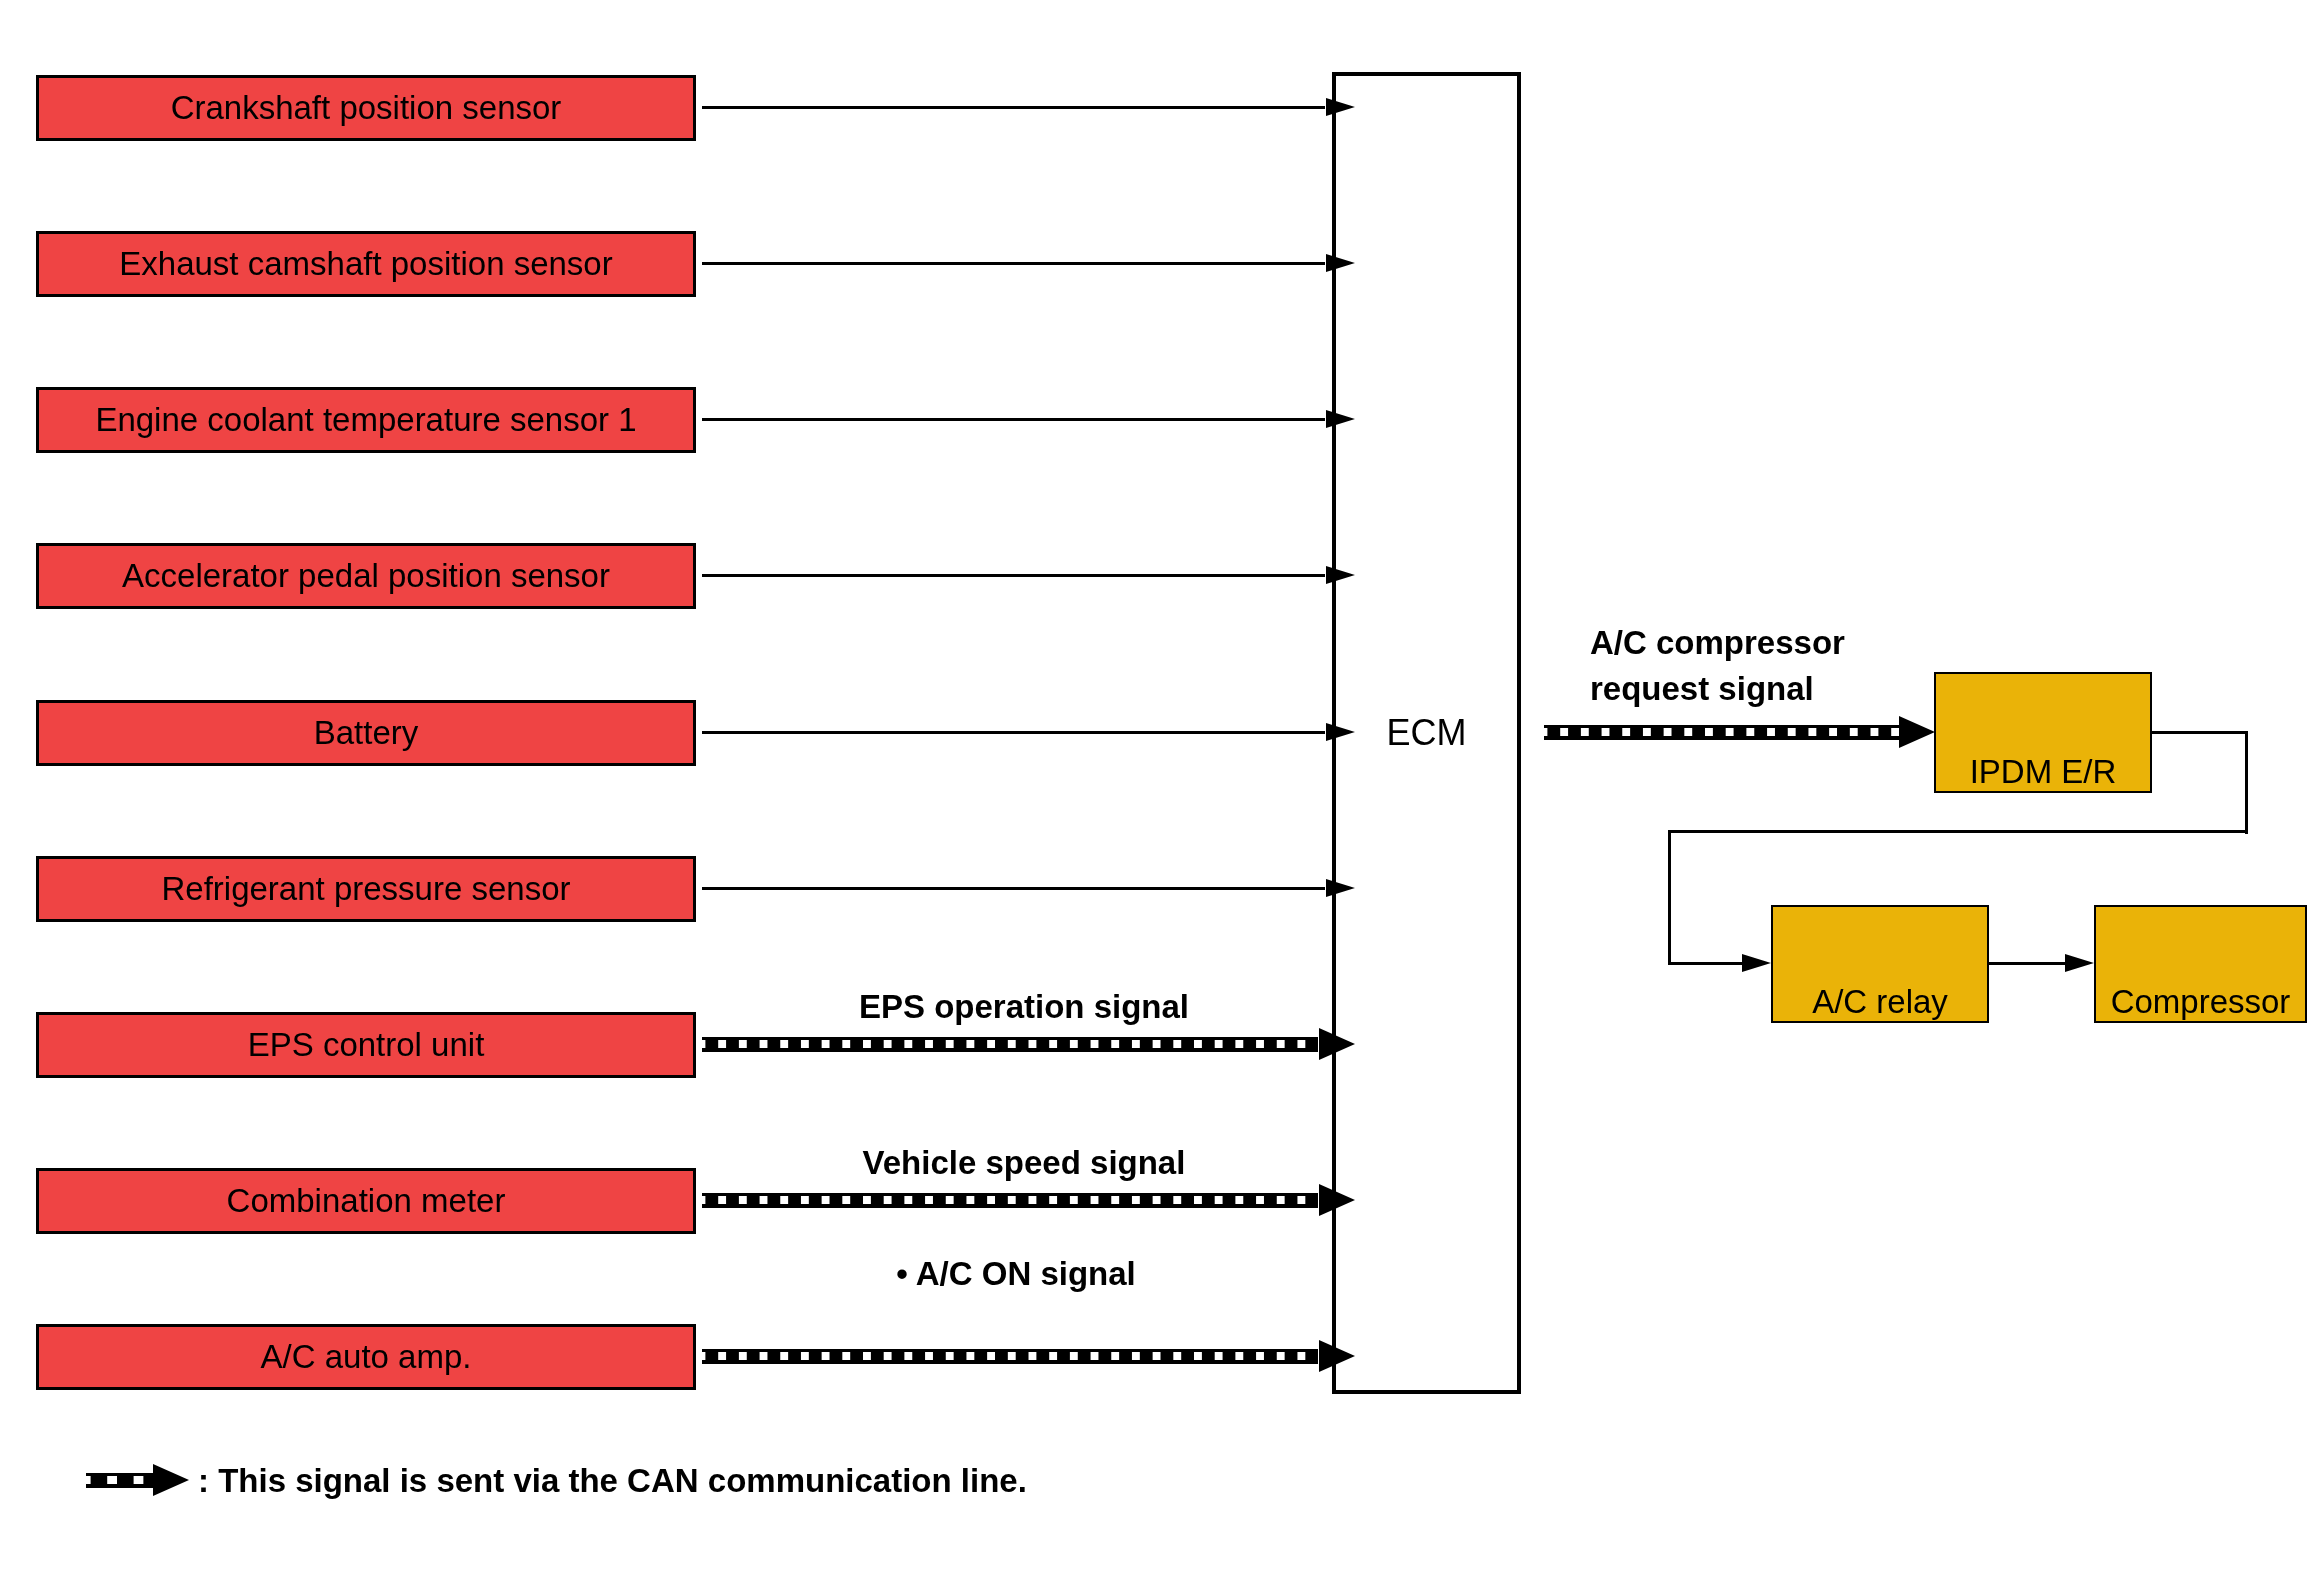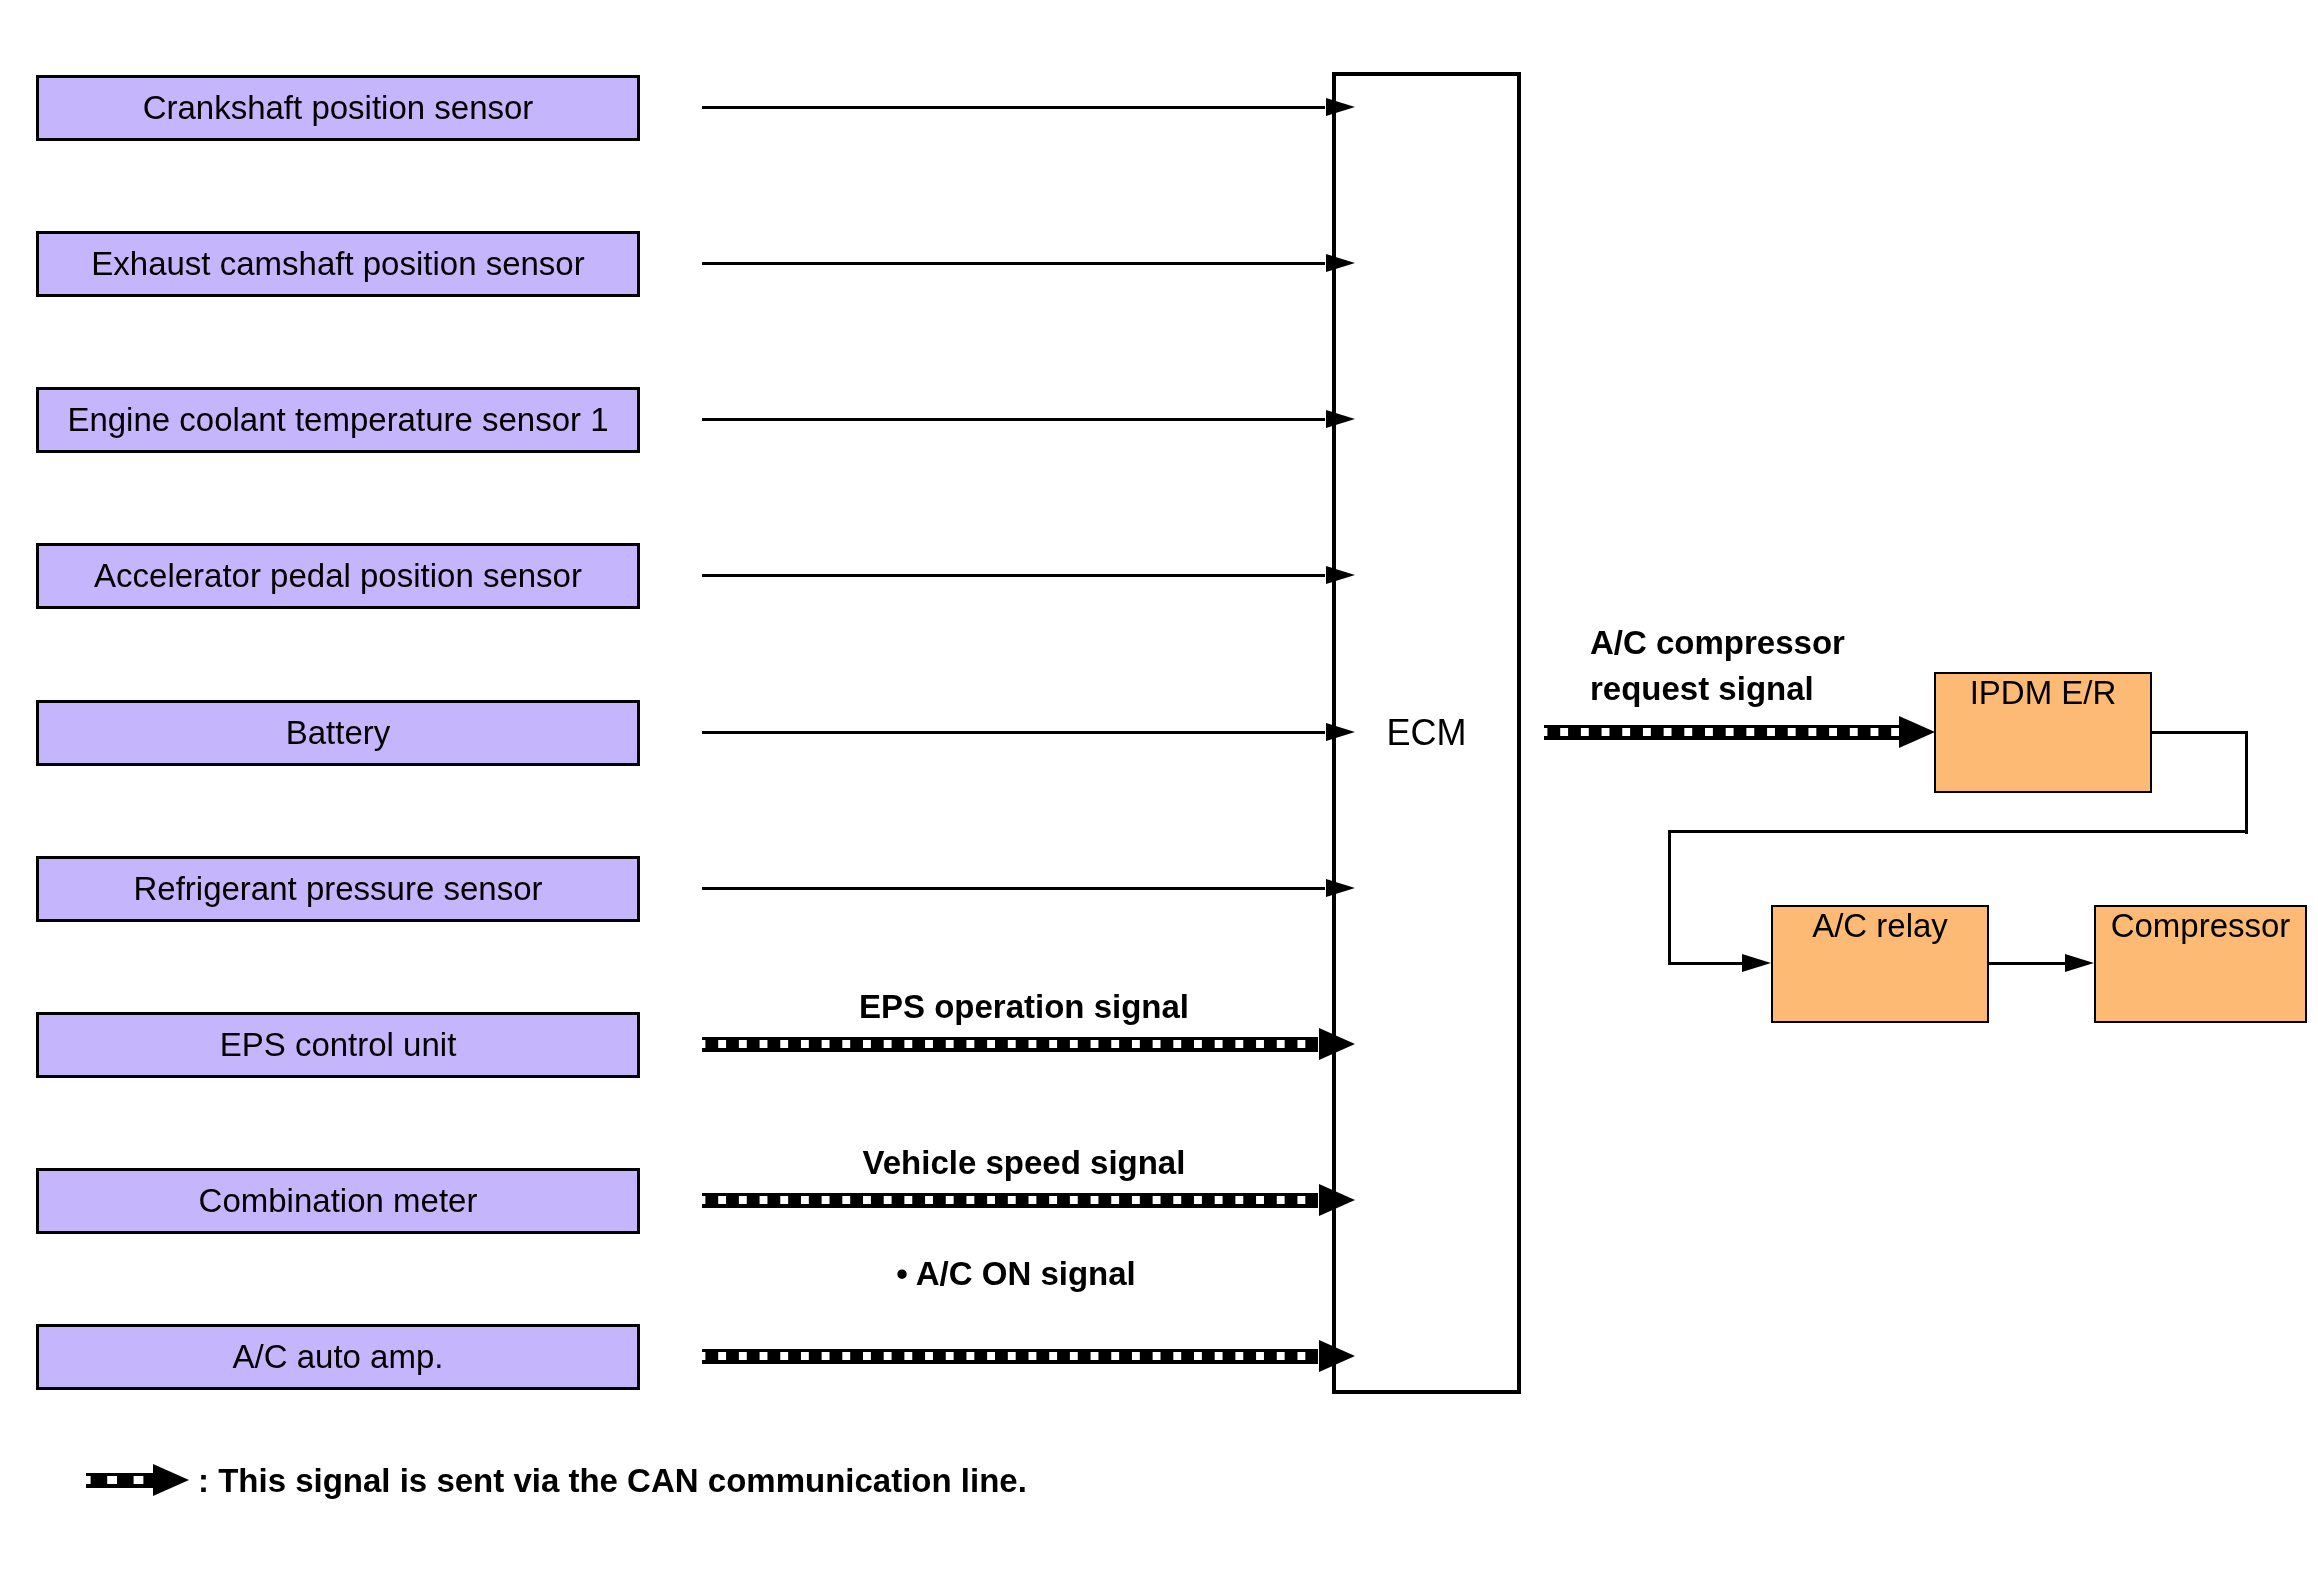--- a/index.html
+++ b/index.html
@@ -7,35 +7,35 @@
     position:relative;
     width:2319px;height:1573px;
     background:#ffffff;
     font-family:"Liberation Sans", sans-serif;
     color:#000;
     overflow:hidden;
   }
   
   .src-box{
     position:absolute;
-    left:36px;width:604px;height:66px;
+    left:36px;width:660px;height:66px;
     border:3.4px solid #000;
     box-sizing:border-box;
-    background:#c4b5fd;
+    background:#ef4444;
     display:flex;align-items:center;justify-content:center;
     font-size:33px;
     white-space:nowrap;
   }
   
   .rt-box{
     position:absolute;
     border:2.9px solid #000;
     box-sizing:border-box;
-    background:#fdba74;
-    display:flex;align-items:flex-start;justify-content:center;
+    background:#eab308;
+    display:flex;align-items:flex-end;justify-content:center;
     font-size:33px;
     white-space:nowrap;
   }
   
   .ecm-box{
     position:absolute;
     left:1332px;top:72px;width:189px;height:1322px;
     border:4.6px solid #000;
     box-sizing:border-box;
     background:#fff;

